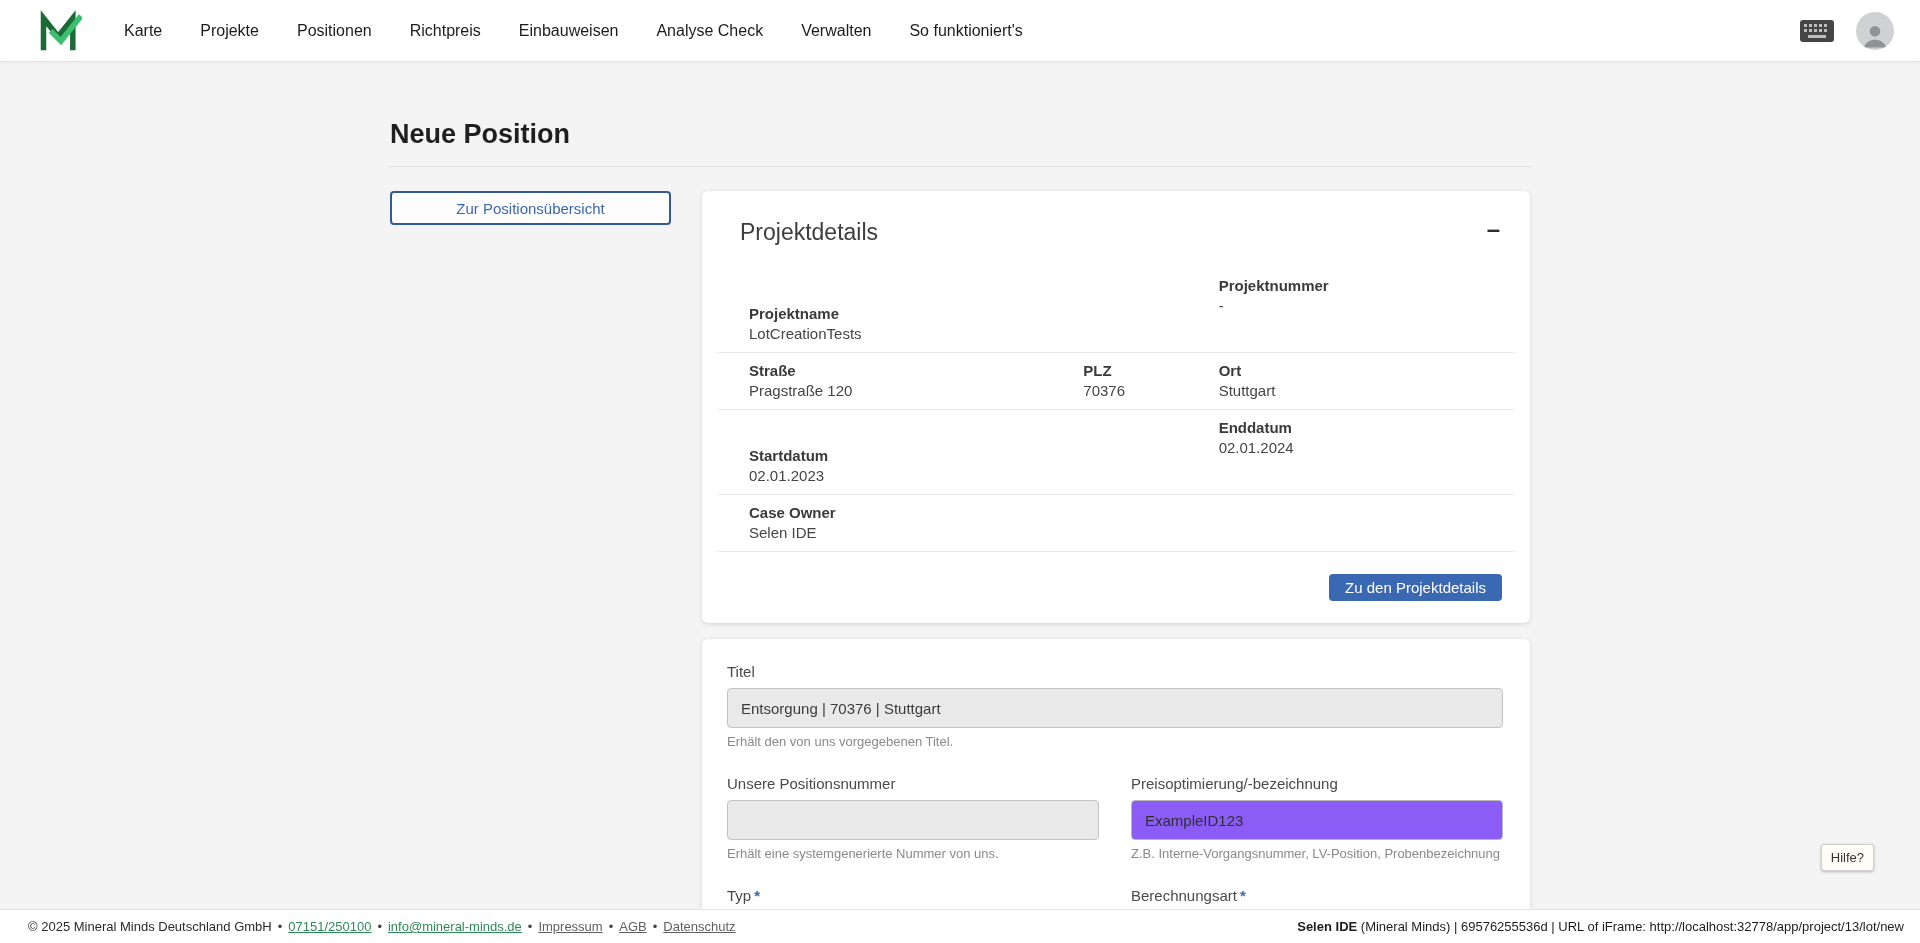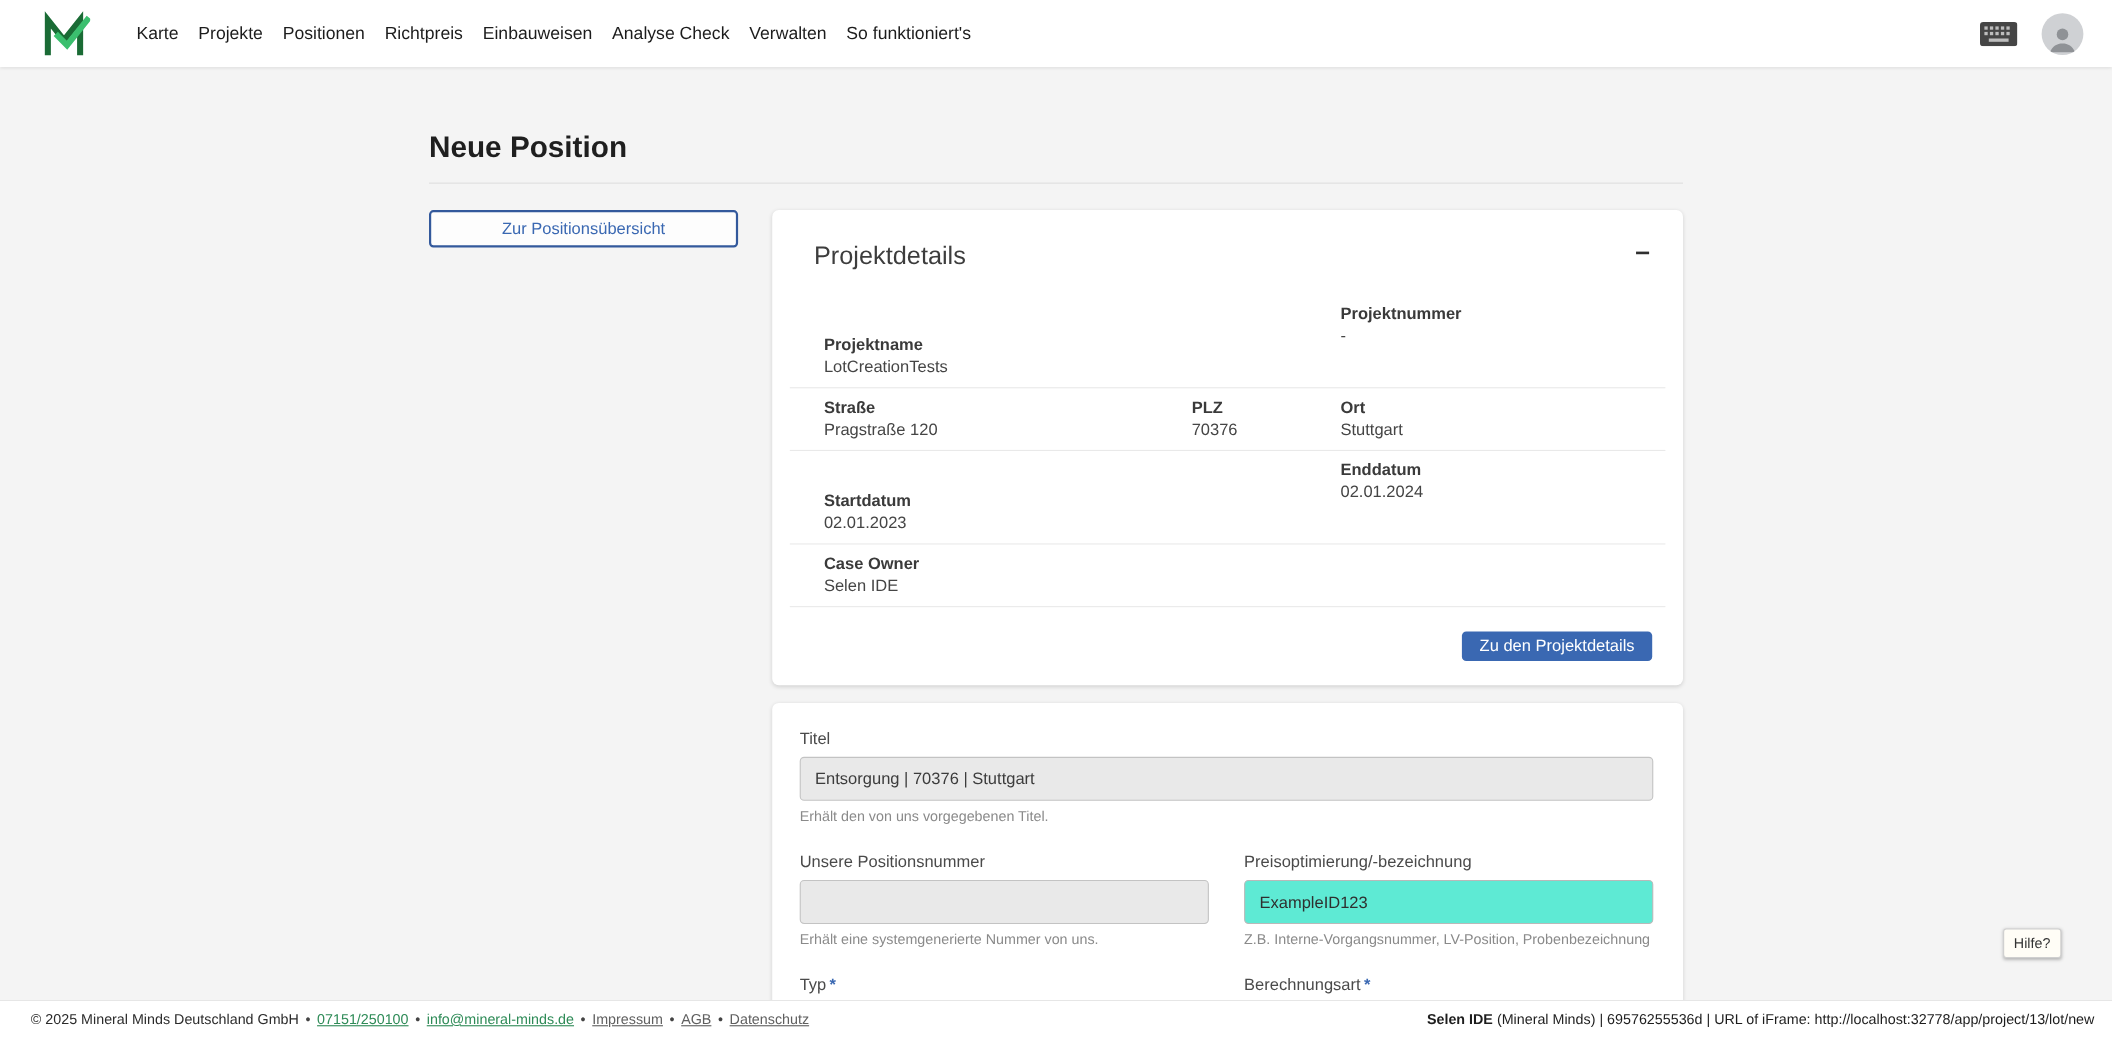--- a/index.html
+++ b/index.html
@@ -15,21 +15,21 @@
     height: 61px;
     background: #ffffff;
     display: flex;
     align-items: center;
     padding: 0 26px 0 38px;
     box-shadow: 0 1px 3px rgba(0,0,0,0.10);
     position: relative;
     z-index: 20;
   }
   .logo { width: 44px; height: 42px; margin-right: 42px; cursor: pointer; }
-  .nav-items { display: flex; align-items: center; gap: 18px; list-style: none; }
+  .nav-items { display: flex; align-items: center; gap: 38px; list-style: none; }
   .nav-item {
     font-size: 16px;
     font-weight: 500;
     color: #1c1c1c;
     cursor: pointer;
     white-space: nowrap;
   }
   .nav-right { margin-left: auto; display: flex; align-items: center; gap: 22px; }
   .kb-icon { width: 34px; height: 22px; cursor: pointer; }
   .avatar {
@@ -107,21 +107,21 @@
     display: block;
     width: 100%;
     height: 40px;
     margin-top: 7px;
     border: 1px solid #b9b9b9;
     border-radius: 4px;
     padding: 0 13px;
     font-family: "Liberation Sans", sans-serif;
     font-size: 15px;
     color: #2f2f2f;
-    background: #5eead4;
+    background: #8b5cf6;
   }
   .text-input:disabled { background: #e9e9e9; border-color: #c3c3c3; color: #3c3c3c; }
   .helper { margin-top: 6px; font-size: 13px; color: #8a8a8a; }
   .form-grid {
     display: grid;
     grid-template-columns: 1fr 1fr;
     column-gap: 32px;
     row-gap: 26px;
     margin-top: 26px;
   }

